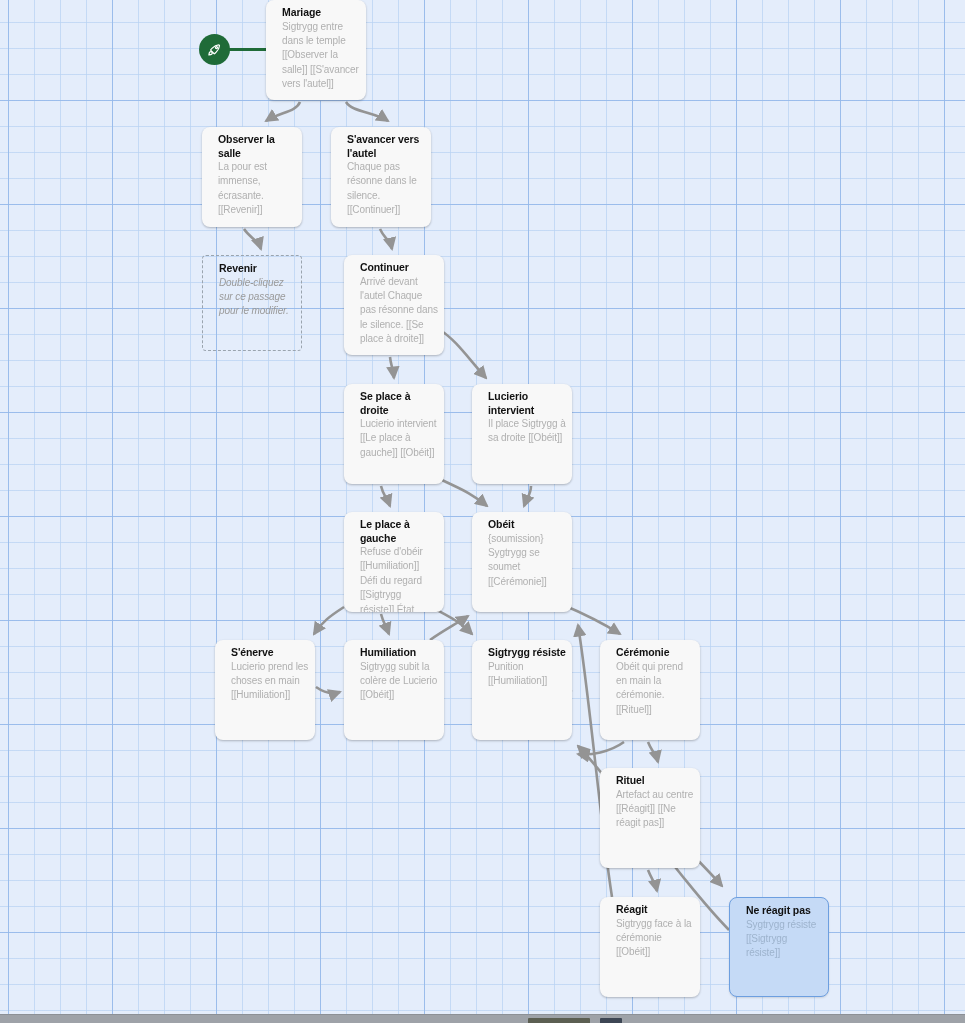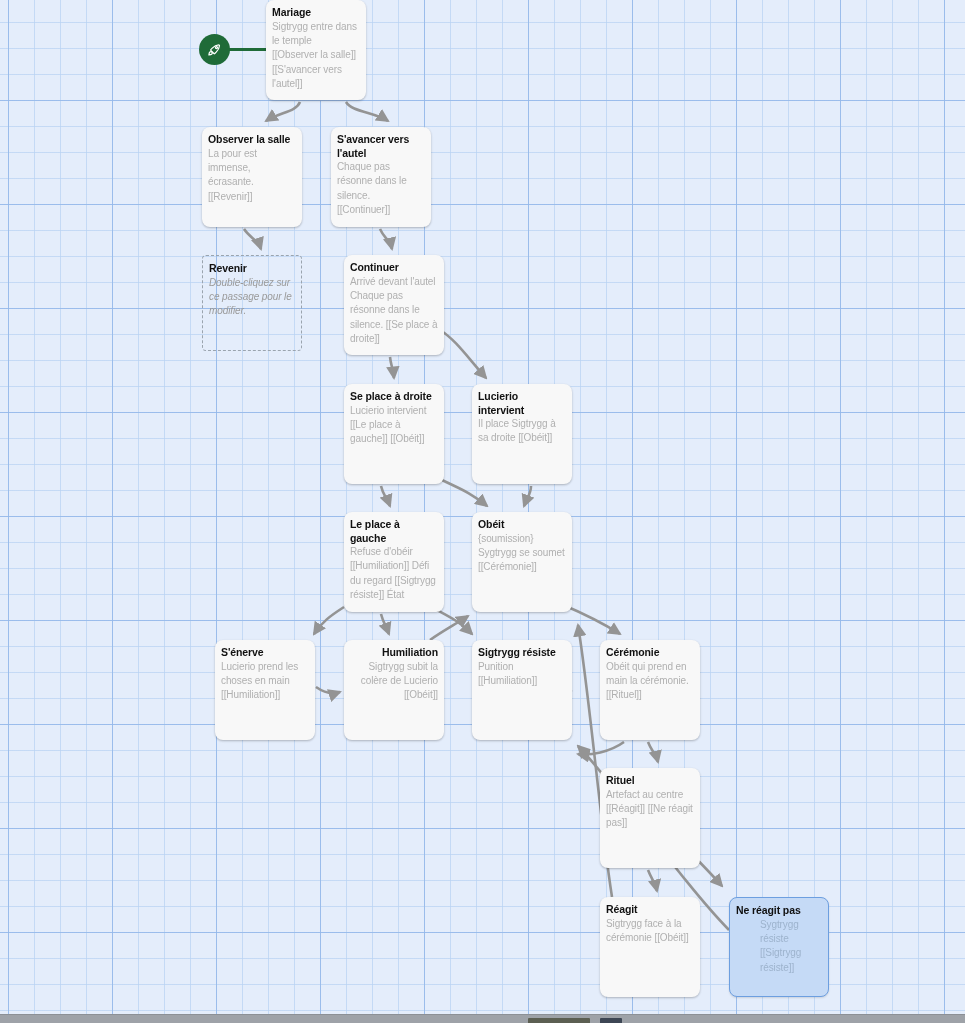--- a/index.html
+++ b/index.html
@@ -25,21 +25,21 @@
   #links-layer {
     position: absolute; left: 0; top: 0;
     width: 965px; height: 1023px;
     pointer-events: none;
   }
   .passage {
     position: absolute;
     width: 100px; height: 100px;
     background: #f8f8f8;
     border-radius: 8px;
-    padding: 6px 6px 0 6px;
+    padding: 6px 6px 0 16px;
     overflow: hidden;
     box-shadow: 0 1px 2px rgba(0,0,0,0.16), 0 1px 3px rgba(0,0,0,0.10);
     cursor: pointer;
   }
   .passage .p-title {
     font-size: 10.5px;
     font-weight: bold;
     color: #111111;
     line-height: 13.5px;
     letter-spacing: -0.1px;
@@ -60,21 +60,21 @@
   }
   .passage.empty .p-excerpt {
     font-style: italic;
     color: #9a9a9a;
   }
   .passage.selected {
     background: #c5daf6;
     border: 1px solid #6d9fe0;
     box-shadow: 0 1px 2px rgba(0,0,0,0.12);
   }
-  .passage.selected .p-excerpt { color: #9db3cd; margin-left: 24px; }
+  .passage.selected .p-excerpt { color: #9db3cd; }
 
   .start-marker {
     position: absolute;
     width: 31px; height: 31px;
     border-radius: 50%;
     background: #1f6b38;
     display: flex; align-items: center; justify-content: center;
     cursor: pointer;
   }
   .start-line {
@@ -216,21 +216,21 @@
   <div class="passage" style="left:472px; top:512px;">
     <div class="p-title">Obéit</div>
     <div class="p-excerpt">{soumission} Sygtrygg se soumet [[Cérémonie]]</div>
   </div>
 
   <div class="passage" style="left:215px; top:640px;">
     <div class="p-title">S'énerve</div>
     <div class="p-excerpt">Lucierio prend les choses en main [[Humiliation]]</div>
   </div>
 
-  <div class="passage" style="left:344px; top:640px;text-align:right;">
+  <div class="passage" style="left:344px; top:640px;">
     <div class="p-title">Humiliation</div>
     <div class="p-excerpt">Sigtrygg subit la colère de Lucierio [[Obéit]]</div>
   </div>
 
   <div class="passage" style="left:472px; top:640px;">
     <div class="p-title">Sigtrygg résiste</div>
     <div class="p-excerpt">Punition [[Humiliation]]</div>
   </div>
 
   <div class="passage" style="left:600px; top:640px;">

